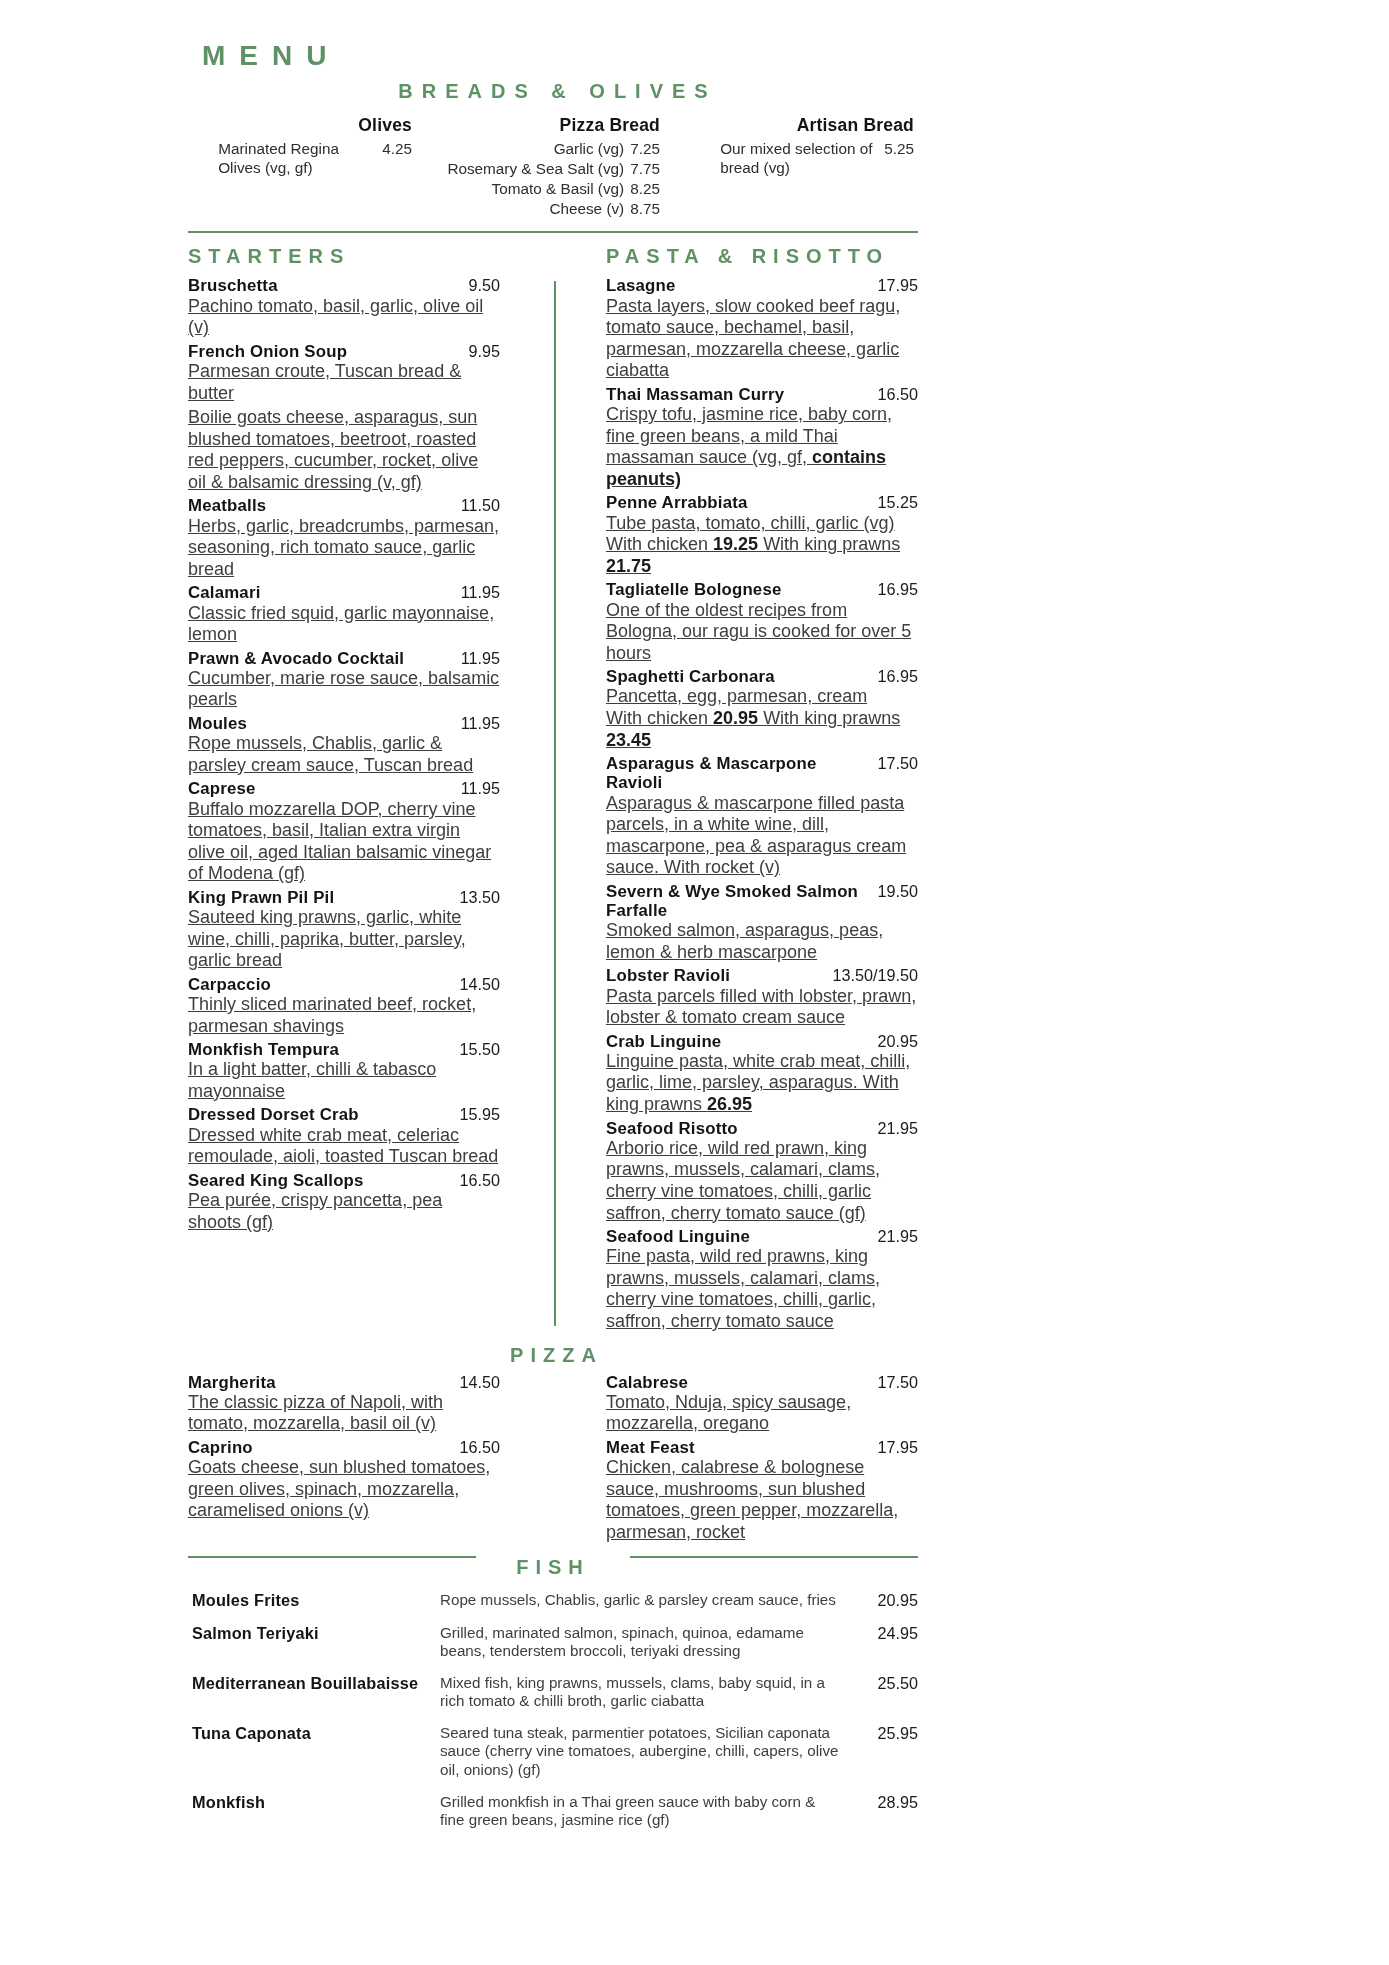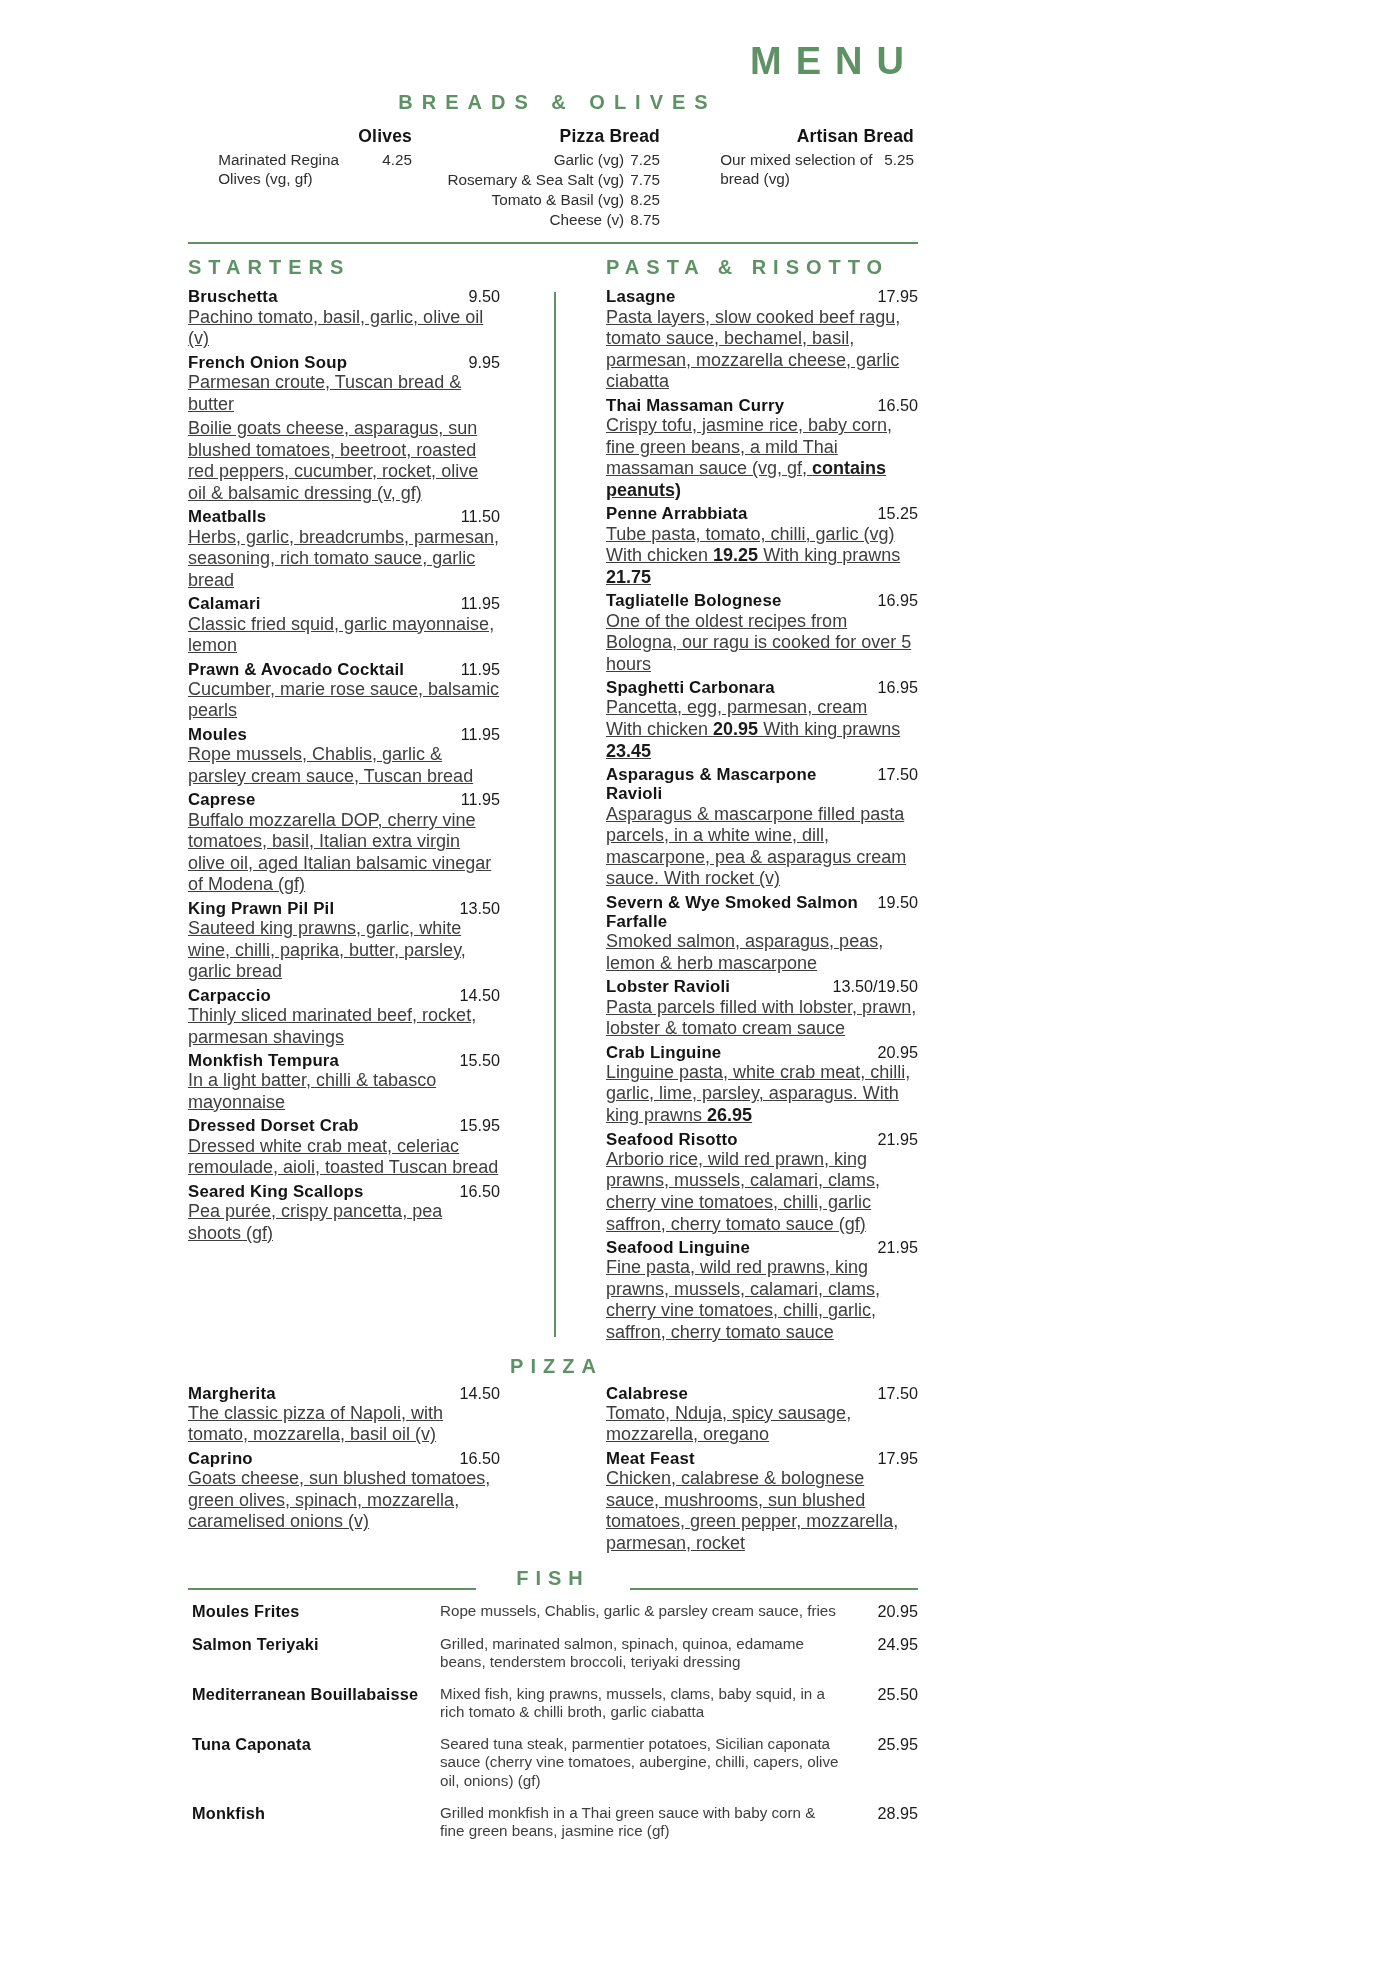--- a/index.html
+++ b/index.html
@@ -1,21 +1,21 @@
 <!DOCTYPE html>
 <html><head>
 <meta charset="utf-8">
 <style>
   :root{ --g:#5e9164; --ink:#141414; --desc:#3e3e3e; }
   *{margin:0;padding:0;box-sizing:border-box;}
   html,body{width:1389px;height:1965px;background:#ffffff;}
   body{font-family:"Liberation Sans", sans-serif;color:var(--ink);position:relative;overflow:hidden;}
   .page{position:absolute;left:188px;top:0;width:730px;}
 
-  .menu-title{margin-top:40px;text-align:right;color:var(--g);font-weight:700;font-size:38px;letter-spacing:14px;text-indent:14px;}
+  .menu-title{margin-top:40px;text-align:left;color:var(--g);font-weight:700;font-size:28px;letter-spacing:14px;text-indent:14px;}
   .menu-sub{margin-top:8px;text-align:center;color:var(--g);font-weight:700;font-size:20px;letter-spacing:9px;text-indent:9px;}
 
   .breads{display:flex;margin-top:12px;}
   .bcol{display:flex;flex-direction:column;}
   .bcol-olives{width:224px;margin-right:32px;}
   .bcol-pizza{width:216px;margin-right:24px;}
   .bcol-artisan{width:230px;}
   .bhead{font-weight:700;font-size:17.5px;text-align:right;margin-bottom:3px;letter-spacing:.2px;}
   .brow{display:flex;justify-content:flex-end;align-items:flex-start;font-size:15.3px;color:#2e2e2e;line-height:1.25;}
   .brow .nm{max-width:158px;}
@@ -38,21 +38,21 @@
   .dp{font-size:16.2px;line-height:1.14;white-space:nowrap;margin-left:8px;color:#1b1b1b;}
   .dd{font-size:18px;color:var(--desc);line-height:1.2;text-decoration:underline;}
   .dd b{color:#1b1b1b;font-weight:700;}
 
   .pizza-head{text-align:center;margin-top:8px;margin-bottom:6px;}
   .pizza-head .sec{display:inline-block;margin-bottom:0;text-indent:7px;}
   .pizza-cols{display:flex;}
   .pizza-cols .pc-l{width:312px;margin-right:106px;}
   .pizza-cols .pc-r{flex:1;}
 
-  .fish-head{display:flex;align-items:flex-end;margin-top:10px;gap:20px;}
+  .fish-head{display:flex;align-items:flex-start;margin-top:10px;gap:20px;}
   .fish-head .line{flex:1;height:2px;background:var(--g);}
   .fish-head .sec{margin:0 20px;margin-bottom:0;}
 
   .fish-rows{margin-top:12px;}
   .fish-row{display:grid;grid-template-columns:252px 1fr 62px;margin-bottom:13px;}
   .fn{font-weight:700;font-size:16.3px;line-height:1.18;letter-spacing:.2px;padding-left:4px;}
   .fd{font-size:15.2px;color:var(--desc);line-height:1.22;padding-right:14px;}
   .fp{font-size:16.2px;text-align:right;color:#1b1b1b;line-height:1.18;}
 </style>
 </head>

